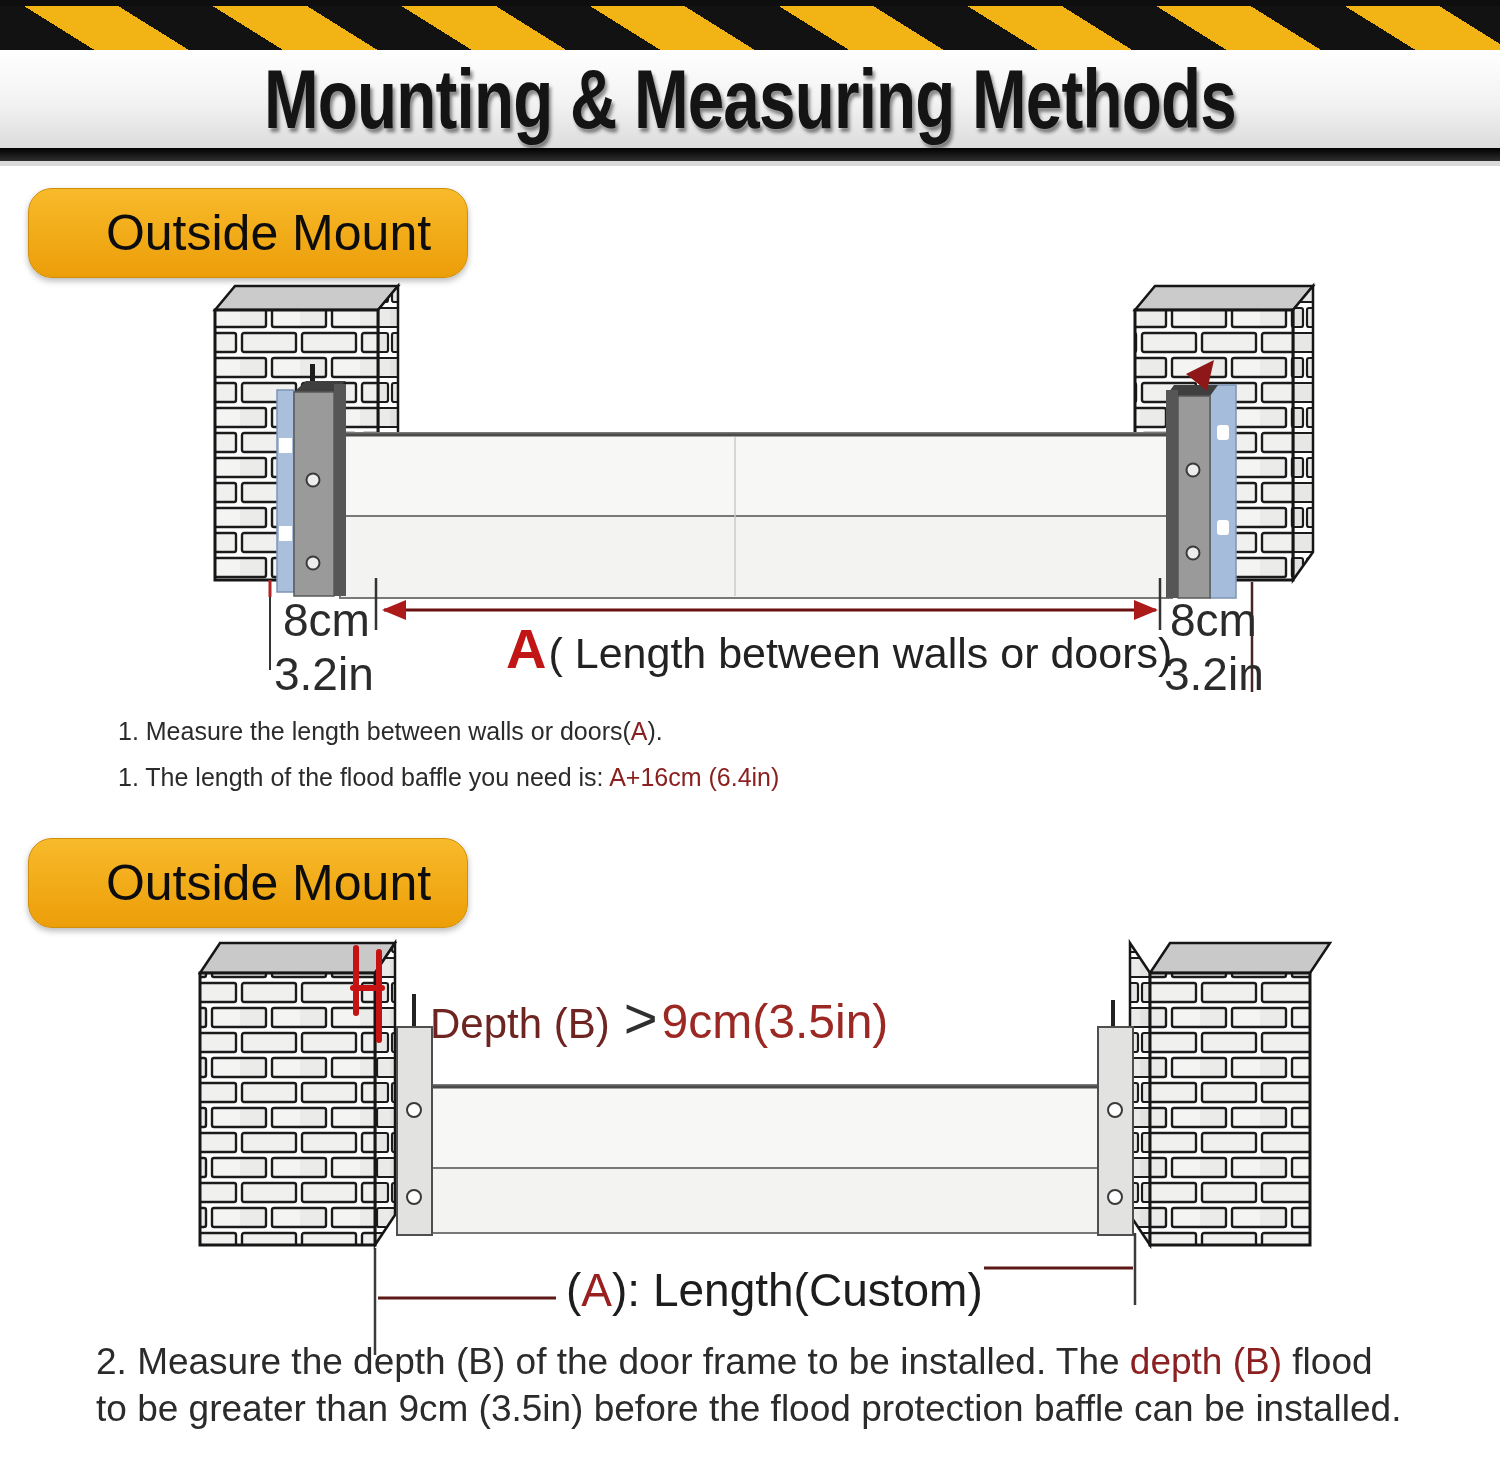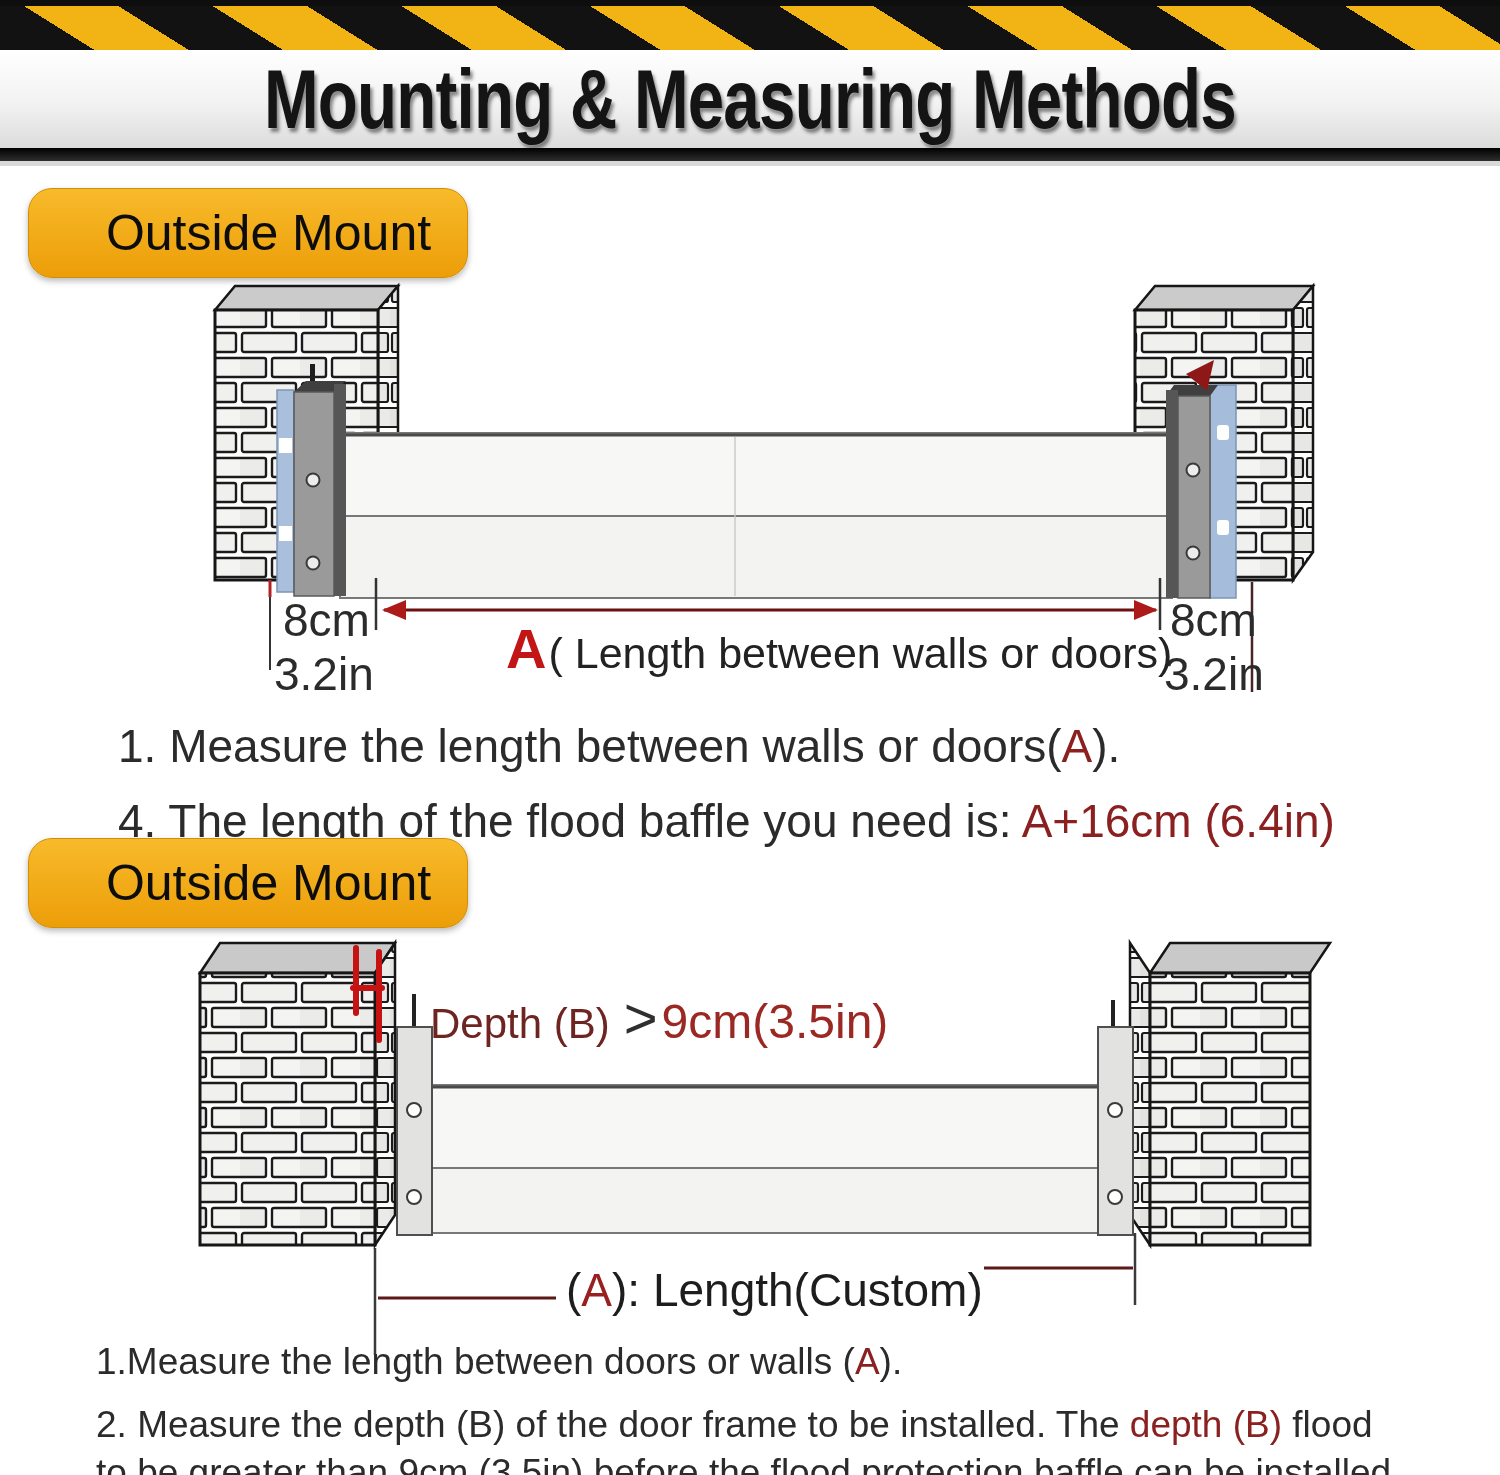--- a/index.html
+++ b/index.html
@@ -34,21 +34,21 @@
     display:flex;align-items:center;justify-content:center;
     font-size:50px;color:#0d0d0d;padding-left:41px;
   }
   .badge.outside{top:188px;}
   .badge.inside{top:838px;}
   .diagram{position:absolute;left:0;width:1500px;}
   .diagram.one{top:280px;height:420px;}
   .diagram.two{top:930px;height:430px;}
   .steps{position:absolute;color:#2b2b2b;}
   .steps .em{color:#8a2020;}
-  .steps1{top:714px;left:118px;font-size:46px;line-height:1.42;}
+  .steps1{top:714px;left:118px;font-size:25px;line-height:1.42;}
   .steps1 .step{margin-bottom:10px;}
   .steps2{top:1338px;left:96px;width:1330px;font-size:37px;line-height:1.28;}
   .steps2 .step{margin-bottom:16px;}
   svg{display:block;}
   svg text{font-family:"Liberation Sans", sans-serif;}
 </style>
 </head>
 <body>
 
 <div class="hazard"></div>
@@ -144,21 +144,21 @@
   <text x="1170" y="356" font-size="46" fill="#2b2b2b">8cm</text>
   <text x="1164" y="410" font-size="46" fill="#2b2b2b">3.2in</text>
   <text x="506" y="388">
     <tspan font-size="56" font-weight="bold" fill="#c21616">A</tspan><tspan font-size="43" fill="#222222" dx="2">( Length between walls or doors)</tspan>
   </text>
 </svg>
 </div>
 
 <div class="steps steps1">
   <div class="step"><span>1. Measure the length between walls or doors(</span><span class="em">A</span><span>).</span></div>
-  <div class="step"><span>4. The length of the flood baffle you need is: </span><span class="em">A+16cm (6.4in)</span></div>
+  <div class="step"><span>1. The length of the flood baffle you need is: </span><span class="em">A+16cm (6.4in)</span></div>
 </div>
 
 <div class="badge inside">
   <span>Outside Mount</span>
 </div>
 
 <div class="diagram two">
 <svg viewBox="0 0 1500 430" width="1500" height="430">
   <defs>
     <pattern id="bk2" width="60" height="50" patternUnits="userSpaceOnUse">
@@ -223,15 +223,14 @@
     <line x1="984" y1="338" x2="1133" y2="338" stroke="#5d1818" stroke-width="3"></line>
     <line x1="1135" y1="303" x2="1135" y2="375" stroke="#3a3a3a" stroke-width="2.5"></line>
   </g>
   <text x="566" y="376" font-size="46">
     <tspan fill="#1d1d1d">(</tspan><tspan fill="#992020">A</tspan><tspan fill="#1d1d1d">): Length(Custom)</tspan>
   </text>
 </svg>
 </div>
 
 <div class="steps steps2">
-  <div class="step"><span>1.Measure the length between doors or walls (</span><span class="em">A</span><span>).</span></div>
   <div class="step"><span>2. Measure the depth (B) of the door frame to be installed. The </span><span class="em">depth (B)</span><span> flood</span><br><span>to be greater than 9cm (3.5in) before the flood protection baffle can be installed.</span></div>
 </div>
 
 </body></html>

